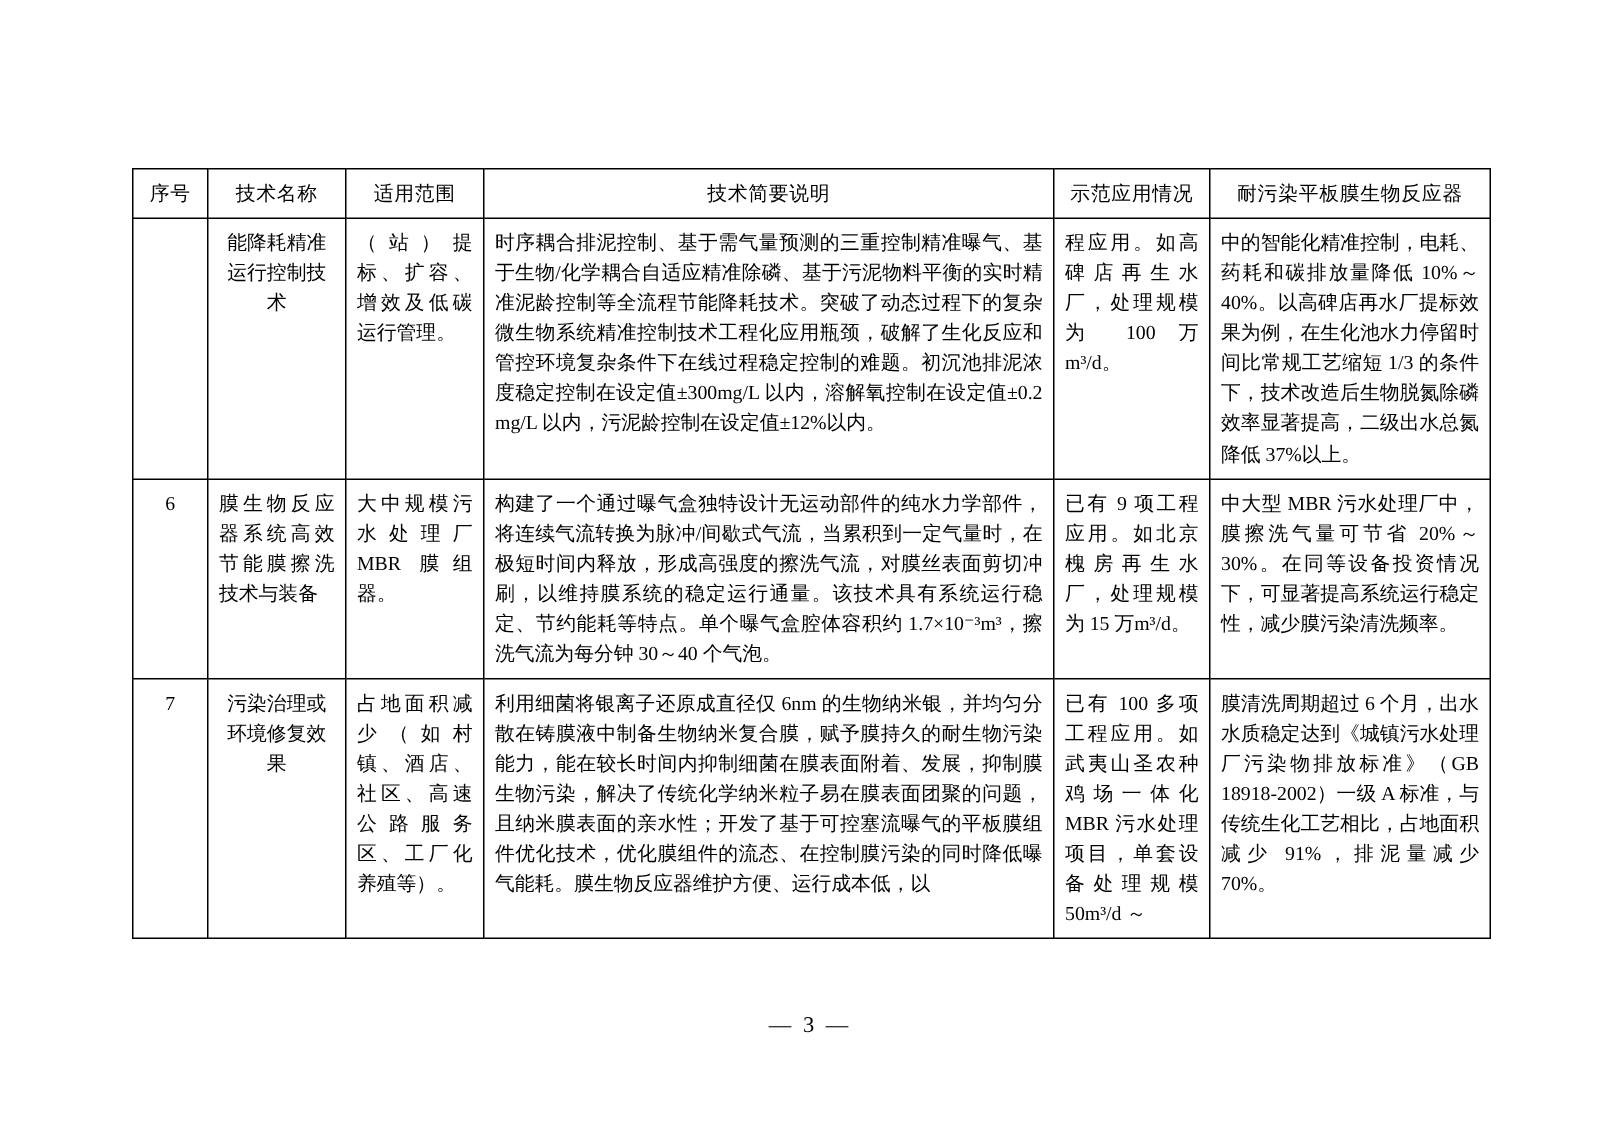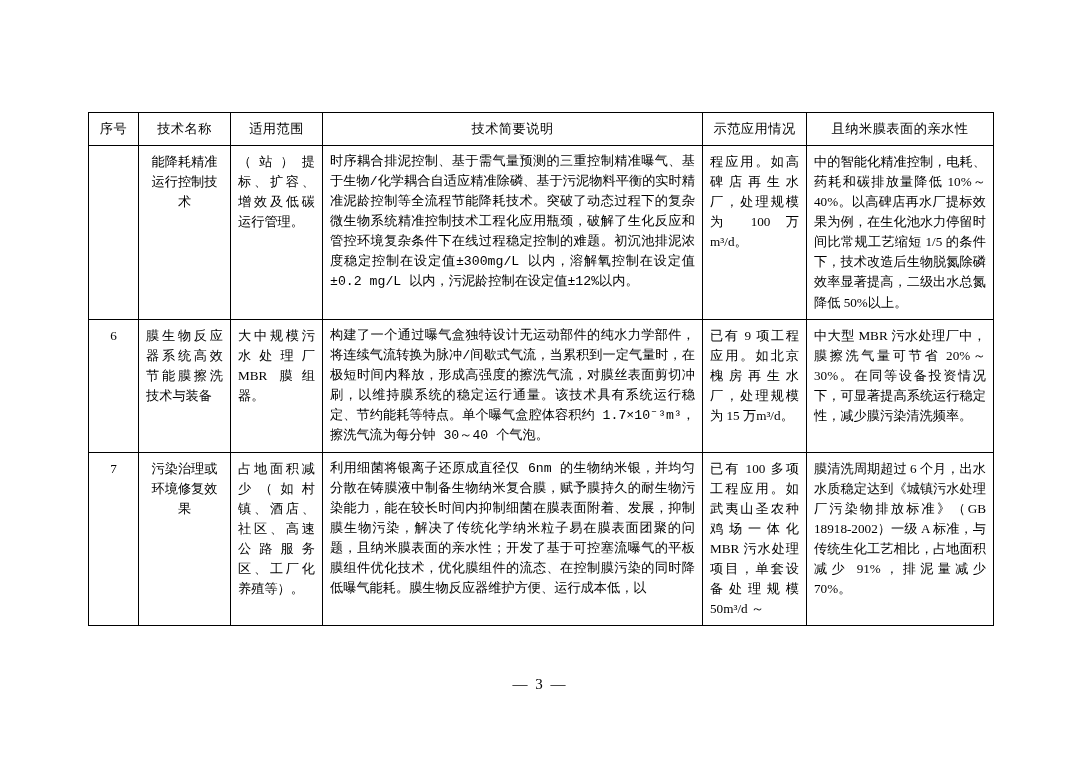--- a/index.html
+++ b/index.html
@@ -69,21 +69,20 @@
     text-align-last: center;
   }
   td.col-scope {
     text-align: justify;
     text-align-last: left;
     vertical-align: middle;
   }
   td.col-desc {
     text-align: justify;
     text-align-last: left;
-    font-family: Liberation Mono, monospace;
   }
   td.col-demo {
     text-align: justify;
     text-align-last: left;
     vertical-align: top;
   }
   td.col-effect {
     text-align: justify;
     text-align-last: left;
     vertical-align: top;
@@ -114,31 +113,31 @@
         <col class="c4">
         <col class="c5">
     </colgroup>
     <thead>
       <tr>
         <th>序号</th>
         <th>技术名称</th>
         <th>适用范围</th>
         <th>技术简要说明</th>
         <th>示范应用情况</th>
-        <th>且纳米膜表面的亲水性</th>
+        <th>耐污染平板膜生物反应器</th>
       </tr>
     </thead>
     <tbody>
       <tr class="row-top">
         <td class="col-seq"></td>
         <td class="col-name centered">能降耗精准运行控制技术</td>
         <td class="col-scope">（站）提标、扩容、增效及低碳运行管理。</td>
         <td class="col-desc">时序耦合排泥控制、基于需气量预测的三重控制精准曝气、基于生物/化学耦合自适应精准除磷、基于污泥物料平衡的实时精准泥龄控制等全流程节能降耗技术。突破了动态过程下的复杂微生物系统精准控制技术工程化应用瓶颈，破解了生化反应和管控环境复杂条件下在线过程稳定控制的难题。初沉池排泥浓度稳定控制在设定值±300mg/L 以内，溶解氧控制在设定值±0.2 mg/L 以内，污泥龄控制在设定值±12%以内。</td>
         <td class="col-demo">程应用。如高碑店再生水厂，处理规模为 100 万m³/d。</td>
-        <td class="col-effect">中的智能化精准控制，电耗、药耗和碳排放量降低 10%～40%。以高碑店再水厂提标效果为例，在生化池水力停留时间比常规工艺缩短 1/5 的条件下，技术改造后生物脱氮除磷效率显著提高，二级出水总氮降低 50%以上。</td>
+        <td class="col-effect">中的智能化精准控制，电耗、药耗和碳排放量降低 10%～40%。以高碑店再水厂提标效果为例，在生化池水力停留时间比常规工艺缩短 1/3 的条件下，技术改造后生物脱氮除磷效率显著提高，二级出水总氮降低 37%以上。</td>
       </tr>
       <tr class="row-top">
         <td class="col-seq">6</td>
         <td class="col-name">膜生物反应器系统高效节能膜擦洗技术与装备</td>
         <td class="col-scope">大中规模污水处理厂MBR 膜组器。</td>
         <td class="col-desc">构建了一个通过曝气盒独特设计无运动部件的纯水力学部件，将连续气流转换为脉冲/间歇式气流，当累积到一定气量时，在极短时间内释放，形成高强度的擦洗气流，对膜丝表面剪切冲刷，以维持膜系统的稳定运行通量。该技术具有系统运行稳定、节约能耗等特点。单个曝气盒腔体容积约 1.7×10⁻³m³，擦洗气流为每分钟 30～40 个气泡。</td>
         <td class="col-demo">已有 9 项工程应用。如北京槐房再生水厂，处理规模为 15 万m³/d。</td>
         <td class="col-effect">中大型 MBR 污水处理厂中，膜擦洗气量可节省 20%～30%。在同等设备投资情况下，可显著提高系统运行稳定性，减少膜污染清洗频率。</td>
       </tr>
       <tr class="row-top">

